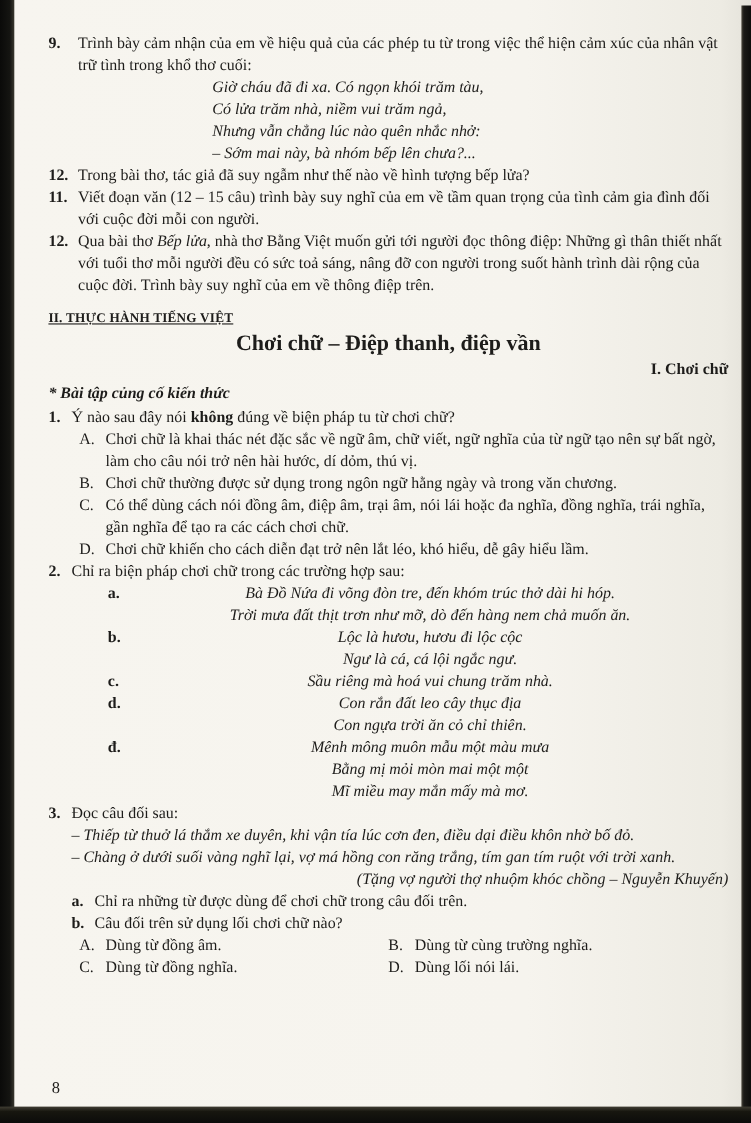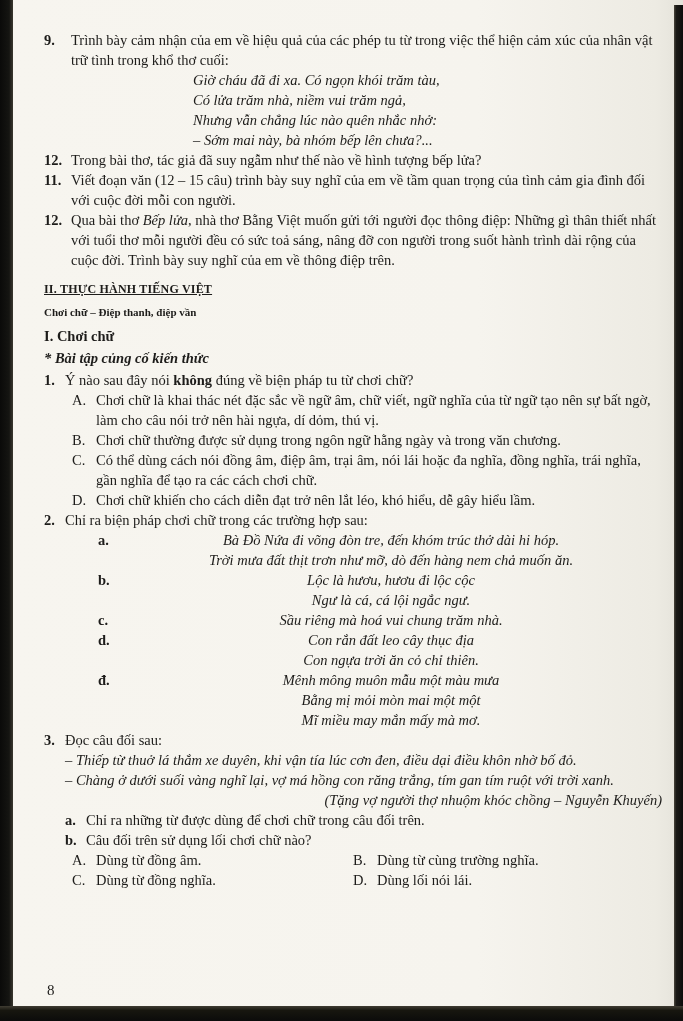--- a/index.html
+++ b/index.html
@@ -24,22 +24,22 @@
   .content { position:absolute; left:44px; top:30px; width:618px; z-index:2; }
 
   .q { display:flex; }
   .part1 .q > .qnum { flex:0 0 27px; font-weight:bold; }
   .part2 .q > .qnum { flex:0 0 21px; font-weight:bold; }
   .qbody { flex:1; min-width:0; }
 
   .poem { margin-left:122px; font-style:italic; }
 
   .sec-heading  { font-weight:bold; font-size:12px; margin:9px 0 3px; letter-spacing:.2px;text-decoration:underline; }
-  .sec-subtitle { font-weight:bold; font-size:11px; margin:3px 0 4px; }
-  .sub-heading  { font-weight:bold; margin:2px 0 0; }
+  .sec-subtitle { font-weight:bold; font-size:20px; text-align:center; margin:3px 0 4px; }
+  .sub-heading  { font-weight:bold; margin:2px 0 0;text-align:right; }
   .practice-heading { font-weight:bold; font-style:italic; margin:2px 0 2px; }
 
   .opts { margin-left:7px; }
   .opt { display:flex; }
   .opt-label { flex:0 0 24px; }
   .opt-text { flex:1; min-width:0; }
 
   .items { margin-left:33px; }
   .item { display:flex; }
   .item-label { flex:0 0 22px; font-weight:bold; }
@@ -115,21 +115,21 @@
       <div class="sub-heading">I. Chơi chữ</div>
       <div class="practice-heading">* Bài tập củng cố kiến thức</div>
 
       <div class="q">
         <span class="qnum">1.</span>
         <div class="qbody">
           <span>Ý nào sau đây nói </span><span class="bold">không</span><span> đúng về biện pháp tu từ chơi chữ?</span>
           <div class="opts">
             <div class="opt">
               <span class="opt-label">A.</span>
-              <span class="opt-text">Chơi chữ là khai thác nét đặc sắc về ngữ âm, chữ viết, ngữ nghĩa của từ ngữ tạo nên sự bất ngờ, làm cho câu nói trở nên hài ngựa, dí dỏm, thú vị.</span>
+              <span class="opt-text">Chơi chữ là khai thác nét đặc sắc về ngữ âm, chữ viết, ngữ nghĩa của từ ngữ tạo nên sự bất ngờ, làm cho câu nói trở nên hài hước, dí dỏm, thú vị.</span>
             </div>
             <div class="opt">
               <span class="opt-label">B.</span>
               <span class="opt-text">Chơi chữ thường được sử dụng trong ngôn ngữ hằng ngày và trong văn chương.</span>
             </div>
             <div class="opt">
               <span class="opt-label">C.</span>
               <span class="opt-text">Có thể dùng cách nói đồng âm, điệp âm, trại âm, nói lái hoặc đa nghĩa, đồng nghĩa, trái nghĩa, gần nghĩa để tạo ra các cách chơi chữ.</span>
             </div>
             <div class="opt">

